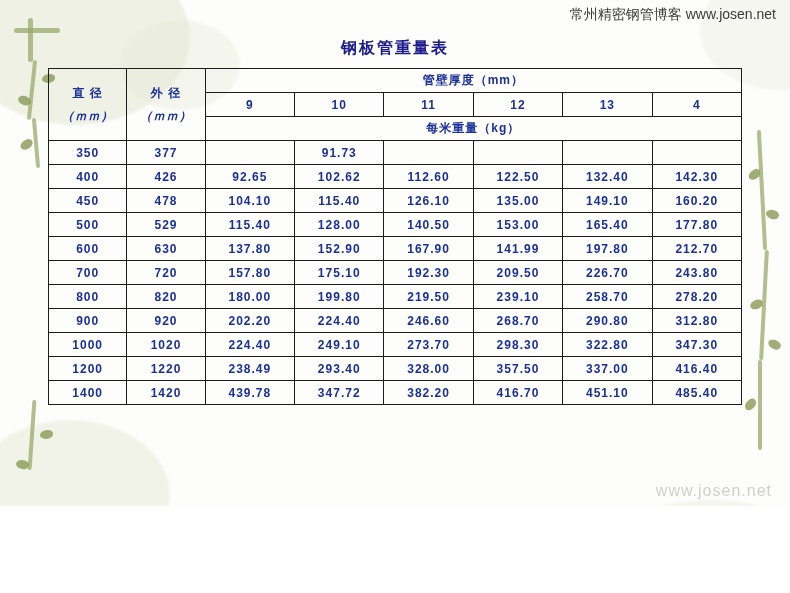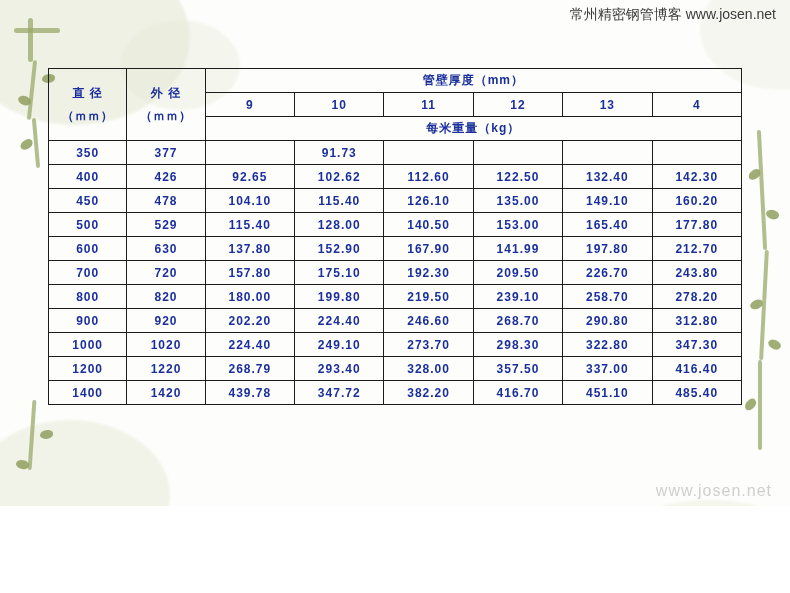--- a/index.html
+++ b/index.html
@@ -114,21 +114,21 @@
   td.data {
     height: 37px;
     font-size: 12.5px;
     letter-spacing: .6px;
   }
   .c-dim { width: 78px; }
   .c-od  { width: 78px; }
   .c-val { width: 89px; }
 
   .hdr-line1 { display:block; }
-  .hdr-line2 { display:block; }
+  .hdr-line2 { display:block;font-style:italic; }
 </style>
 </head>
 <body>
 
 <div class="page">
 
   <div class="deco">
     <div class="blob" style="left:-40px; top:-50px; width:230px; height:175px;"></div>
     <div class="blob" style="left:120px; top:20px; width:120px; height:90px; opacity:.35;"></div>
     <div class="blob" style="left:-30px; top:420px; width:200px; height:150px; opacity:.45;"></div>
@@ -156,20 +156,21 @@
     <div class="vine" style="left:758px; top:360px; width:4px; height:90px; border-radius:3px;"></div>
     <div class="leafdot" style="left:744px; top:400px; transform:rotate(-40deg);"></div>
 
     <div class="vine" style="left:150px; top:560px; width:170px; height:4px; border-radius:3px; transform:rotate(-2deg);"></div>
     <div class="leafdot" style="left:200px; top:548px;"></div>
     <div class="leafdot" style="left:260px; top:566px; transform:rotate(20deg);"></div>
   </div>
 
   <div class="watermark-top">常州精密钢管博客 www.josen.net</div>
 
+  <div class="title">钢板管重量表</div>
 
   <table class="main">
     <colgroup>
       <col class="c-dim">
         <col class="c-od">
       <col class="c-val">
         <col class="c-val">
         <col class="c-val">
       <col class="c-val">
         <col class="c-val">
@@ -285,21 +286,21 @@
         <td class="data">224.40</td>
         <td class="data">249.10</td>
         <td class="data">273.70</td>
         <td class="data">298.30</td>
         <td class="data">322.80</td>
         <td class="data">347.30</td>
       </tr>
       <tr>
         <td class="data">1200</td>
         <td class="data">1220</td>
-        <td class="data">268.79</td>
+        <td class="data">238.49</td>
         <td class="data">293.40</td>
         <td class="data">328.00</td>
         <td class="data">357.50</td>
         <td class="data">337.00</td>
         <td class="data">416.40</td>
       </tr>
       <tr>
         <td class="data">1400</td>
         <td class="data">1420</td>
         <td class="data">439.78</td>

